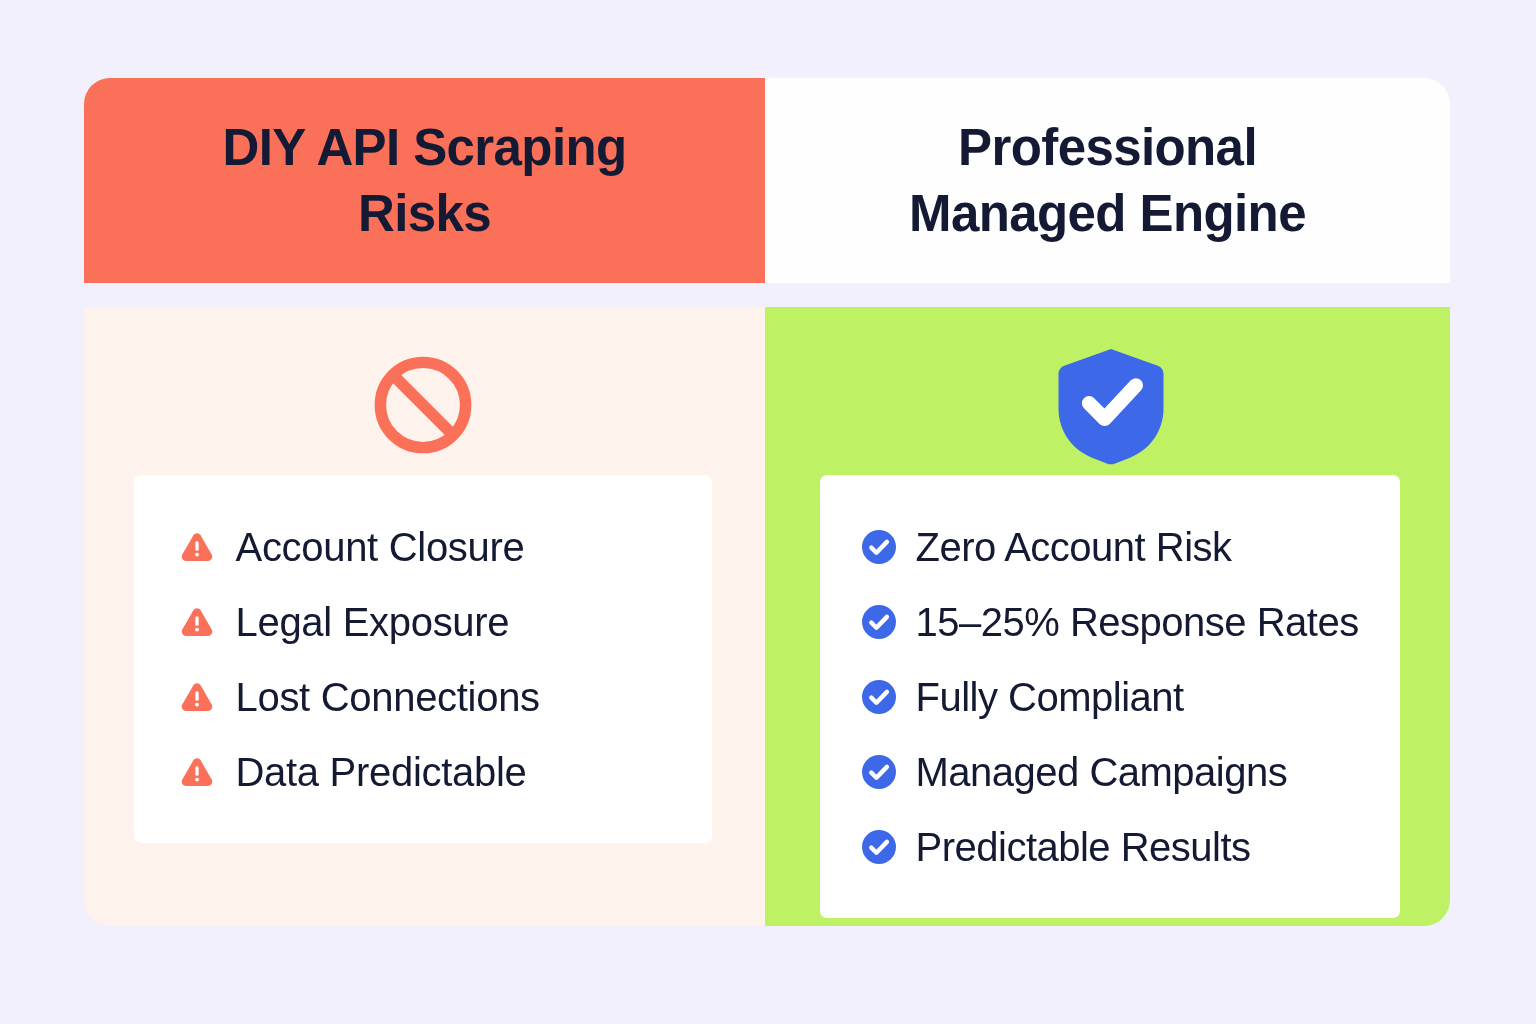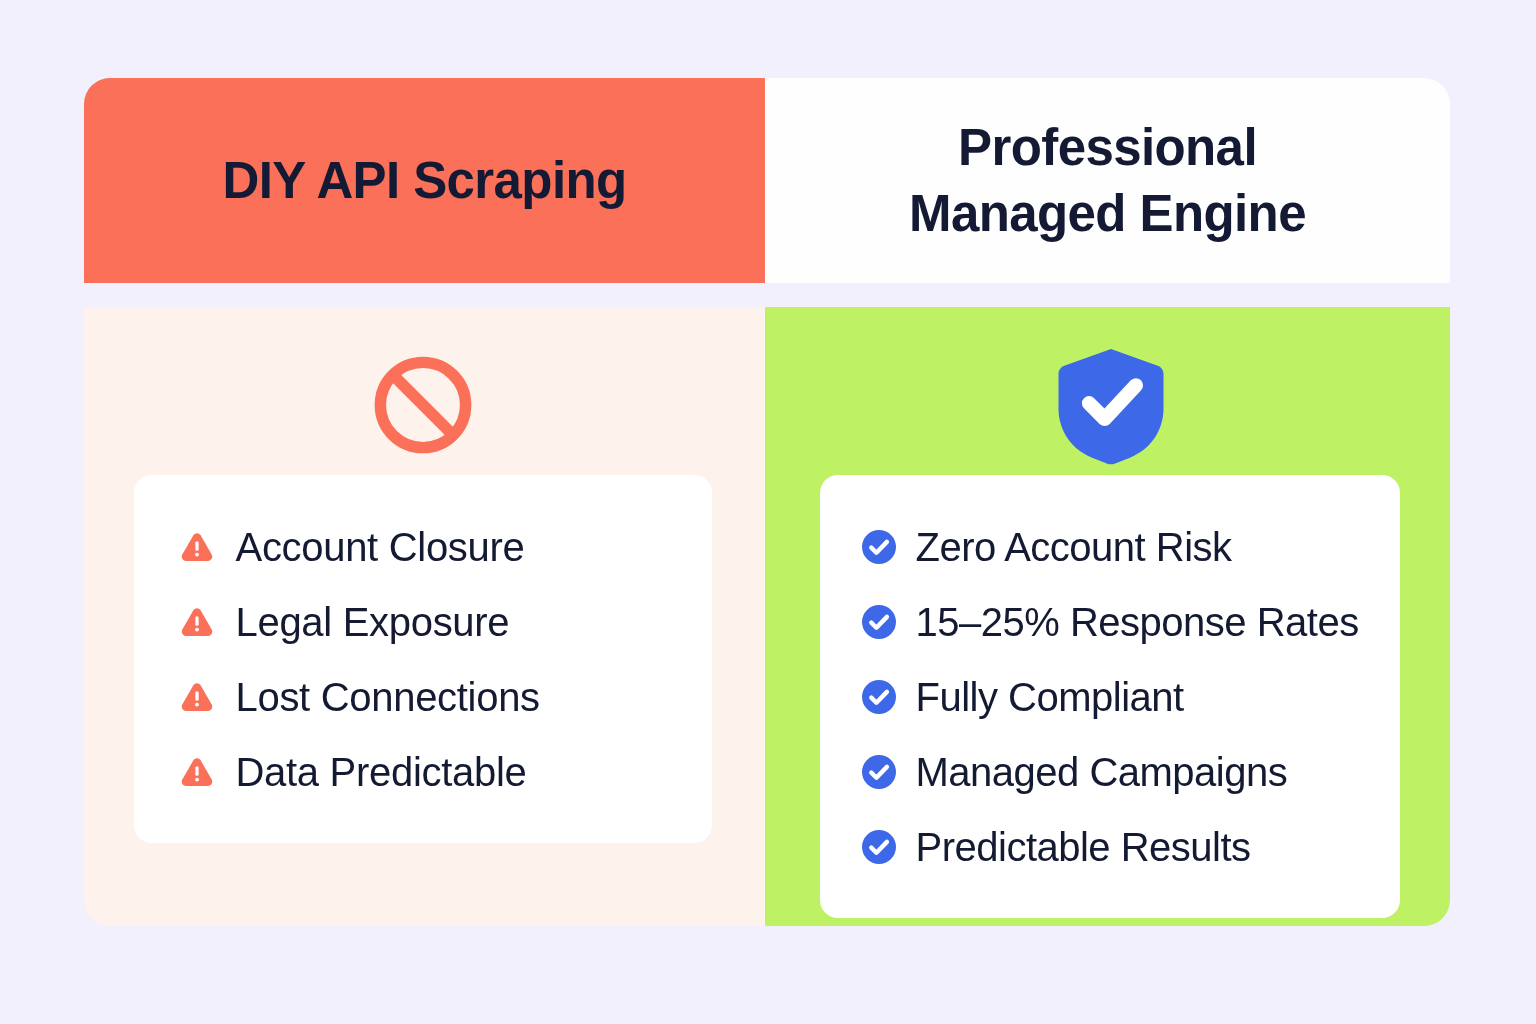--- a/index.html
+++ b/index.html
@@ -87,21 +87,21 @@
     display: flex;
     align-items: center;
     justify-content: center;
   }
   .risk .hero-icon    { width: 104px; margin-left: -4px; }
   .benefit .hero-icon { width: 116px; margin-left: 6px; }
 
   
   .list-card {
     background: #ffffff;
-    border-radius: 18px;
+    border-radius: 7px;
     box-sizing: border-box;
   }
   .risk .list-card {
     width: 578px;
     padding: 34px 40px 34px 44px;
     margin-left: -4px;
   }
   .benefit .list-card {
     width: 580px;
     padding: 34px 30px 34px 40px;
@@ -139,21 +139,21 @@
   .benefit .item-label { letter-spacing: -0.5px; }
 </style>
 </head>
 <body>
 
 <div id="comparison">
 
   <div class="column risk">
 
     <div class="col-header">
-      <h2><span>DIY API Scraping</span><br></h2>
+      <h2><span>DIY API Scraping</span><br><span>Risks</span></h2>
     </div>
 
     <div class="col-body">
 
       <div class="hero-icon">
         <svg viewBox="0 0 100 100" width="104" height="104" aria-hidden="true">
           <circle cx="50" cy="50" r="41" fill="none" stroke="#fa7058" stroke-width="11"></circle>
           <line x1="22.5" y1="22.5" x2="77.5" y2="77.5" stroke="#fa7058" stroke-width="11" stroke-linecap="butt"></line>
         </svg>
       </div>

